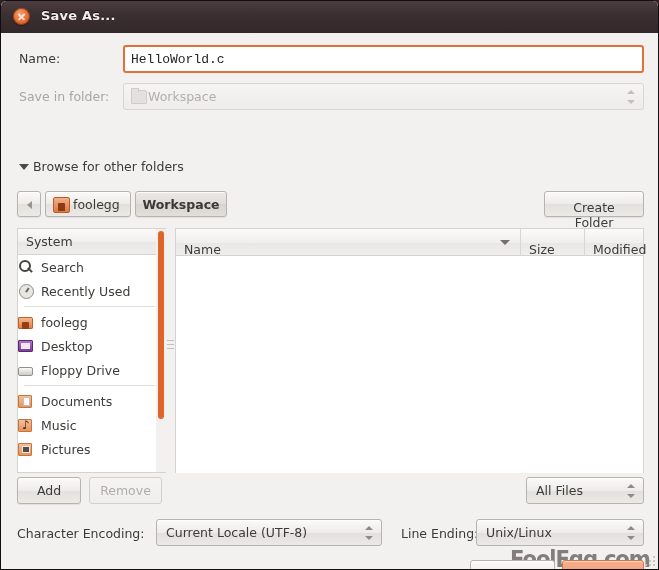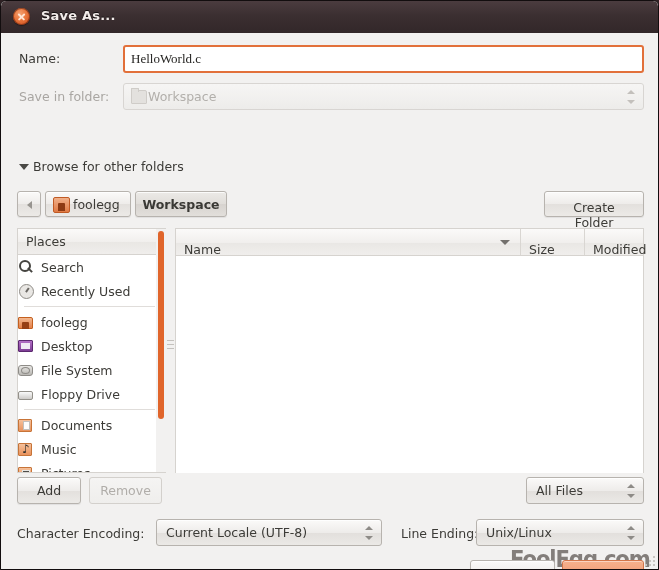--- a/index.html
+++ b/index.html
@@ -92,21 +92,21 @@
     position: absolute; left: 0; top: 6px;
   }
   #name-input {
     position: absolute;
     left: 104px; top: 0;
     width: 521px; height: 28px;
     box-sizing: border-box;
     border: 2px solid #e2703a;
     border-radius: 3px;
     background: #ffffff;
-    font-family: Liberation Serif, serif;
+    font-family: Liberation Mono, monospace;
     font-size: 13px;
     color: #262523;
     padding: 0 6px;
     outline: none;
   }
 
   
   #folder-row {
     position: absolute;
     left: 18px; top: 50px;
@@ -727,43 +727,39 @@
         <span class="ptxt">Workspace</span>
       </div>
     </div>
 
     <button id="create-folder-btn">Create Folder</button>
 
     <div id="panes">
 
       <div id="places-pane">
         <div class="col-header">
-          <span class="ch-text">Places</span>
+          <span class="ch-text">System</span>
         </div>
         <div id="places-list">
           <div class="place-item">
             <span class="pico search"></span>
             <span class="ptext">Search</span>
           </div>
           <div class="place-item">
             <span class="pico recent"></span>
             <span class="ptext">Recently Used</span>
           </div>
           <div class="place-sep"></div>
           <div class="place-item">
             <span class="pico homefolder"></span>
             <span class="ptext">foolegg</span>
           </div>
           <div class="place-item">
             <span class="pico desktop"></span>
             <span class="ptext">Desktop</span>
-          </div>
-          <div class="place-item">
-            <span class="pico hdd"></span>
-            <span class="ptext">File System</span>
           </div>
           <div class="place-item">
             <span class="pico floppy"></span>
             <span class="ptext">Floppy Drive</span>
           </div>
           <div class="place-sep"></div>
           <div class="place-item">
             <span class="pico docs"></span>
             <span class="ptext">Documents</span>
           </div>

